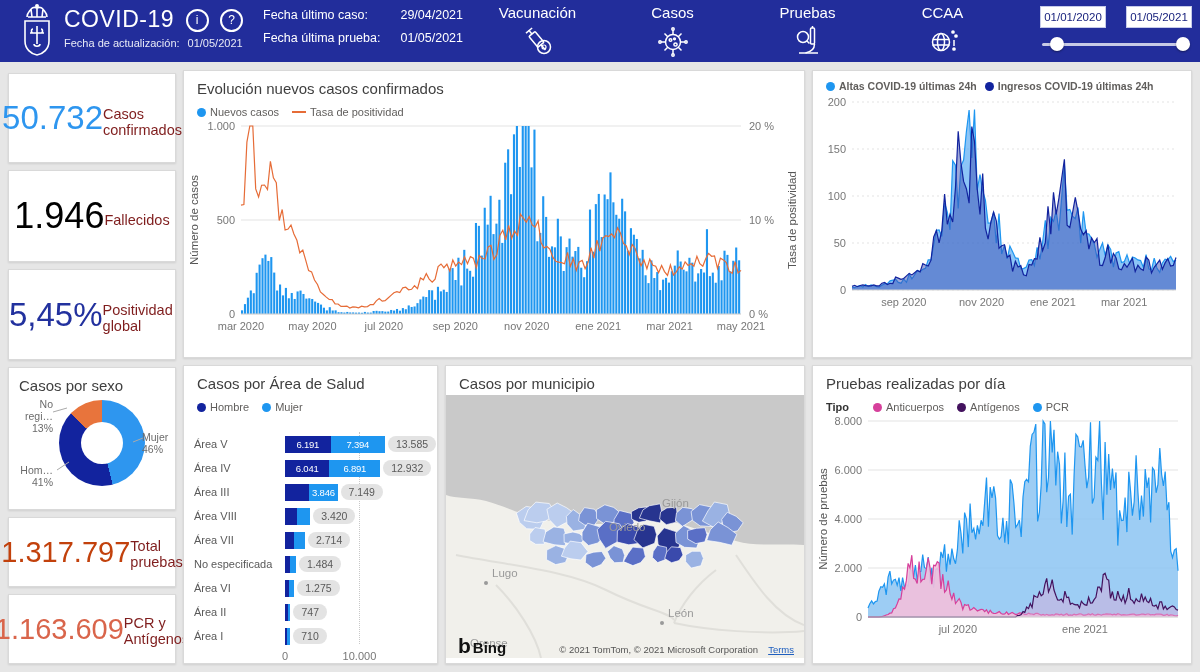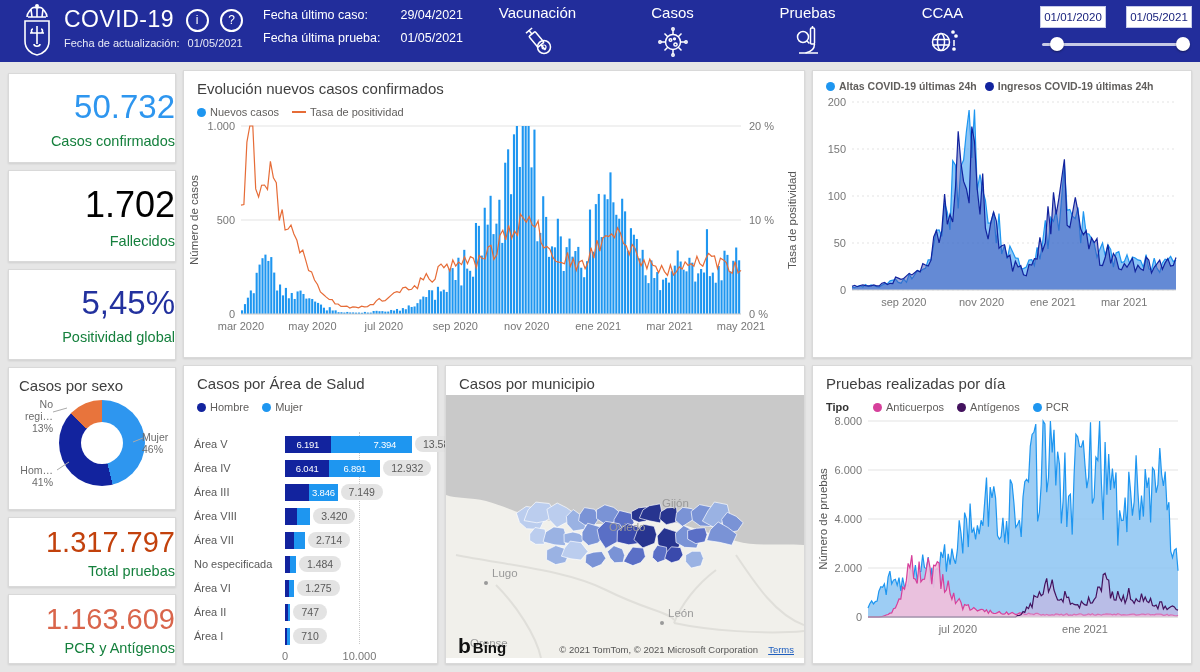--- a/index.html
+++ b/index.html
@@ -25,23 +25,23 @@
   .slider .handle{position:absolute;top:1px;width:14px;height:14px;background:#fff;border-radius:50%;box-shadow:0 1px 2px rgba(0,0,0,0.4);}
   
   .panel{position:absolute;background:#fff;border:1px solid #D9D9D9;box-shadow:0 1px 2px rgba(0,0,0,0.10);box-sizing:border-box;}
   .ptitle{font-size:15px;color:#3F3F3F;padding:9px 0 0 13px;white-space:nowrap;overflow:hidden;}
   .legend{display:flex;gap:13px;font-size:11px;color:#605E5C;padding:9px 0 0 13px;align-items:center;flex-wrap:nowrap;white-space:nowrap;}
   .legend .item{display:flex;align-items:center;}
   .ldot{width:9px;height:9px;border-radius:50%;margin-right:4px;flex:0 0 auto;}
   .lline{width:14px;height:2.5px;margin-right:4px;flex:0 0 auto;}
   .lprefix{font-weight:bold;color:#333;margin-right:11px;}
   
-  .kpi{display:flex;flex-direction:column;align-items:flex-end;justify-content:center;}
+  .kpi{display:flex;align-items:center;justify-content:center;}
   .kpi .val{font-size:33px;}
-  .kpi .lab{font-size:14.5px;color:#15803d;margin-top:7px;}
+  .kpi .lab{font-size:14.5px;color:#7f1d1d;margin-top:7px;}
   
   .donut{position:absolute;border-radius:50%;}
   .donut-hole{position:absolute;background:#fff;border-radius:50%;}
   .dlabel{position:absolute;font-size:10.5px;color:#6B6B6B;line-height:12px;}
   
   .as-rows{position:absolute;left:10px;top:66px;right:8px;}
   .as-row{display:flex;align-items:center;height:24px;position:relative;}
   .as-label{width:86px;font-size:11px;color:#595959;flex:0 0 auto;padding-right:5px;white-space:nowrap;}
   .as-bar{display:flex;height:17px;flex:0 0 auto;}
   .seg{height:17px;display:flex;align-items:center;justify-content:center;color:#fff;font-size:9.5px;letter-spacing:-0.2px;overflow:hidden;}
@@ -176,21 +176,21 @@
       <div class="handle" style="right:2px"></div>
     </div>
   </div>
 </div>
 
 <div class="panel kpi" style="left:8px;top:73px;width:168px;height:90px;">
   <div class="val" style="color:#2E96EF">50.732</div>
   <div class="lab">Casos confirmados</div>
 </div>
 <div class="panel kpi" style="left:8px;top:170px;width:168px;height:92px;">
-  <div class="val" style="color:#000;font-size:36px">1.702</div>
+  <div class="val" style="color:#000;font-size:36px">1.946</div>
   <div class="lab">Fallecidos</div>
 </div>
 <div class="panel kpi" style="left:8px;top:269px;width:168px;height:91px;">
   <div class="val" style="color:#22319E">5,45%</div>
   <div class="lab">Positividad global</div>
 </div>
 
 <div class="panel" style="left:183px;top:70px;width:622px;height:288px;">
   <div class="ptitle">Evolución nuevos casos confirmados</div>
   <div class="legend" id="legend-chart1">
@@ -478,21 +478,21 @@
         <span class="ldot" style="background: rgb(30, 150, 240);"></span>
         <span>Mujer</span>
       </span>
     </div>
   <div class="as-rows" id="as-rows">
       <div class="as-grid" style="left: 164.611px;"></div>
       <div class="as-row">
         <div class="as-label">Área V</div>
         <div class="as-bar">
           <div class="seg" style="background: rgb(18, 35, 158); width: 45.5723px;">6.191</div>
-          <div class="seg" style="background: rgb(30, 150, 240); width: 54.4277px; padding-left: 27px;">7.394</div>
+          <div class="seg" style="background: rgb(30, 150, 240); width: 54.4277px;">7.394</div>
         </div>
         <div class="badge">13.585</div>
       </div>
       <div class="as-row">
         <div class="as-label">Área IV</div>
         <div class="as-bar">
           <div class="seg" style="background: rgb(18, 35, 158); width: 44.4682px;">6.041</div>
           <div class="seg" style="background: rgb(30, 150, 240); width: 50.7251px;">6.891</div>
         </div>
         <div class="badge">12.932</div>

